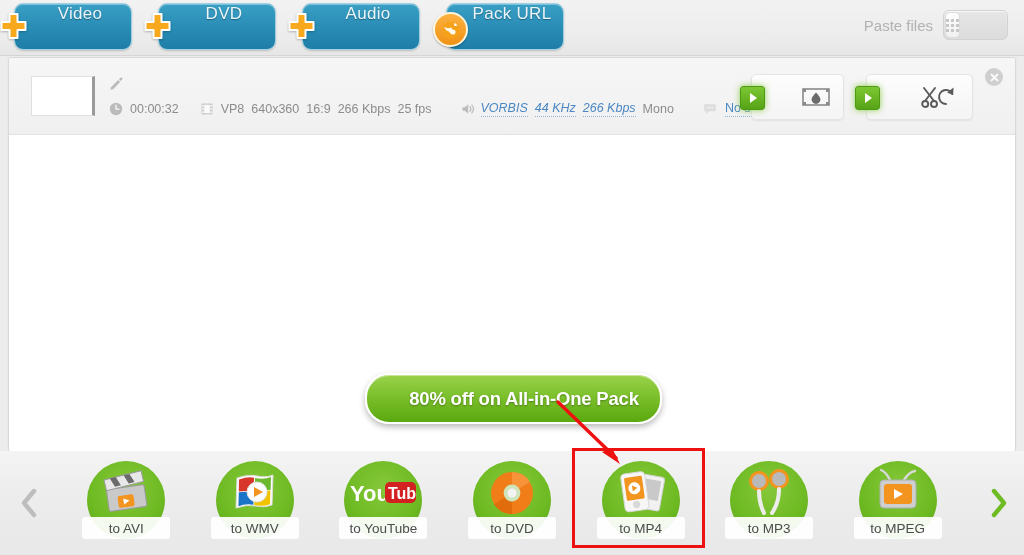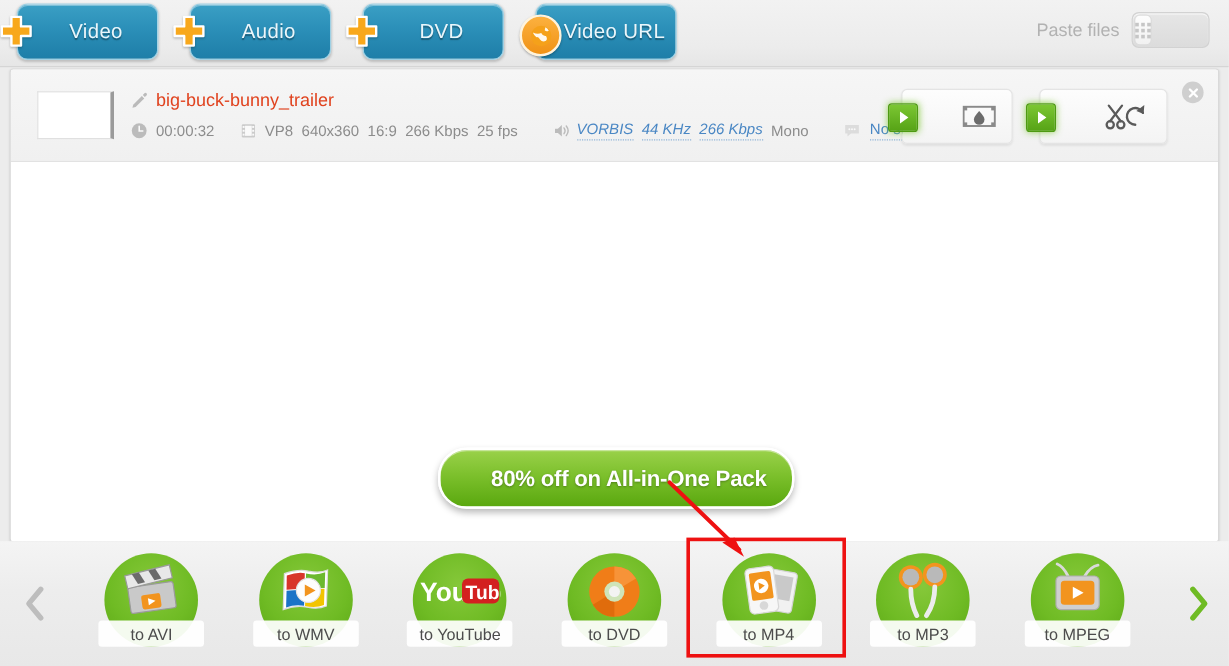--- a/index.html
+++ b/index.html
@@ -17,21 +17,21 @@
     background:linear-gradient(180deg,#f2f2f2 0%, #ececec 70%, #e6e6e6 100%);
     border-bottom:1px solid #d5d5d5;
   }
   .tb-buttons{position:absolute;left:14px;top:3px;display:flex;gap:26px;}
   .tbtn{
     position:relative;height:45px;width:116px;
     border-radius:9px;
     background:linear-gradient(180deg,#3a9fc4 0%,#2b8fb8 45%,#1e7ea8 100%);
     border:1px solid #9fd0e3;
     box-shadow:0 1px 2px rgba(0,0,0,.18), inset 0 1px 0 rgba(255,255,255,.35);
-    display:flex;align-items:center;justify-content:center;
+    display:flex;justify-content:center;
     cursor:pointer;
   }
   .tbtn .lbl{
     color:#eaf6fb;font-size:17px;letter-spacing:.3px;
     text-shadow:0 1px 1px rgba(0,0,0,.35);
     padding-left:14px;
   }
   .plus{
     position:absolute;left:-16px;top:9px;width:29px;height:29px;
     filter:drop-shadow(0 1px 1px rgba(0,0,0,.25));
@@ -196,42 +196,42 @@
         </div>
         <span class="lbl">Video</span>
       </div>
 
       <div class="tbtn">
         <div class="plus">
           <svg width="29" height="29" viewBox="0 0 29 29">
             <path d="M10.5 1 h8 v8 h8 v8 h-8 v8 h-8 v-8 h-8 v-8 h8 z" fill="#f8a81c" stroke="#fff" stroke-width="2" stroke-linejoin="round"></path>
           </svg>
         </div>
-        <span class="lbl">Audio</span>
+        <span class="lbl">DVD</span>
       </div>
 
       <div class="tbtn">
         <div class="plus">
           <svg width="29" height="29" viewBox="0 0 29 29">
             <path d="M10.5 1 h8 v8 h8 v8 h-8 v8 h-8 v-8 h-8 v-8 h8 z" fill="#f8a81c" stroke="#fff" stroke-width="2" stroke-linejoin="round"></path>
           </svg>
         </div>
-        <span class="lbl">DVD</span>
+        <span class="lbl">Audio</span>
       </div>
 
 
       <div class="tbtn">
         <div class="globe">
           <svg width="20" height="20" viewBox="0 0 20 20">
             <circle cx="10" cy="10" r="8.5" fill="#f5a11a"></circle>
             <path d="M3 7 q4 2 7 0.5 q1.5 3 4 2.5 q1.5 2.5 0 4 q-3 1.5 -5 -1 q-1-2.5-3-2 q-2-1.5-3-4 z" fill="#fff" opacity=".92"></path>
             <path d="M13.5 2.8 q2 1 2.8 2.8 q-2 1.2 -3.4 -0.4 z" fill="#fff" opacity=".92"></path>
           </svg>
         </div>
-        <span class="lbl">Video URL</span>
+        <span class="lbl">Pack URL</span>
       </div>
 
     </div>
 
     <div class="joinfiles">
       <span class="jf-label">Paste files</span>
       <div class="jf-toggle">
         <div class="jf-knob">
           <div class="grid-dots">
               <i></i>
@@ -256,21 +256,20 @@
 
       <div class="thumb"></div>
 
       <div class="finfo">
 
         <div class="fname-row">
           <svg class="pencil" viewBox="0 0 14 14">
             <path d="M2 11.2 L9.2 4 l2 2 L4 13.2 L1.4 13.8 z" fill="#8c8c8c"></path>
             <path d="M10 3.2 L11.4 1.8 a1.2 1.2 0 0 1 1.7 1.7 L11.7 4.9 z" fill="#8c8c8c"></path>
           </svg>
-          <span class="fname">big-buck-bunny_trailer</span>
         </div>
 
         <div class="meta-row">
           <svg class="ic" viewBox="0 0 14 14">
             <circle cx="7" cy="7" r="6.2" fill="#9b9b9b"></circle>
             <path d="M7 3.2 v4 h3" stroke="#fff" stroke-width="1.3" fill="none" stroke-linecap="round"></path>
           </svg>
           <span class="meta-txt">00:00:32</span>
           <span class="meta-sep"></span>
           <svg class="ic" viewBox="0 0 14 14">

